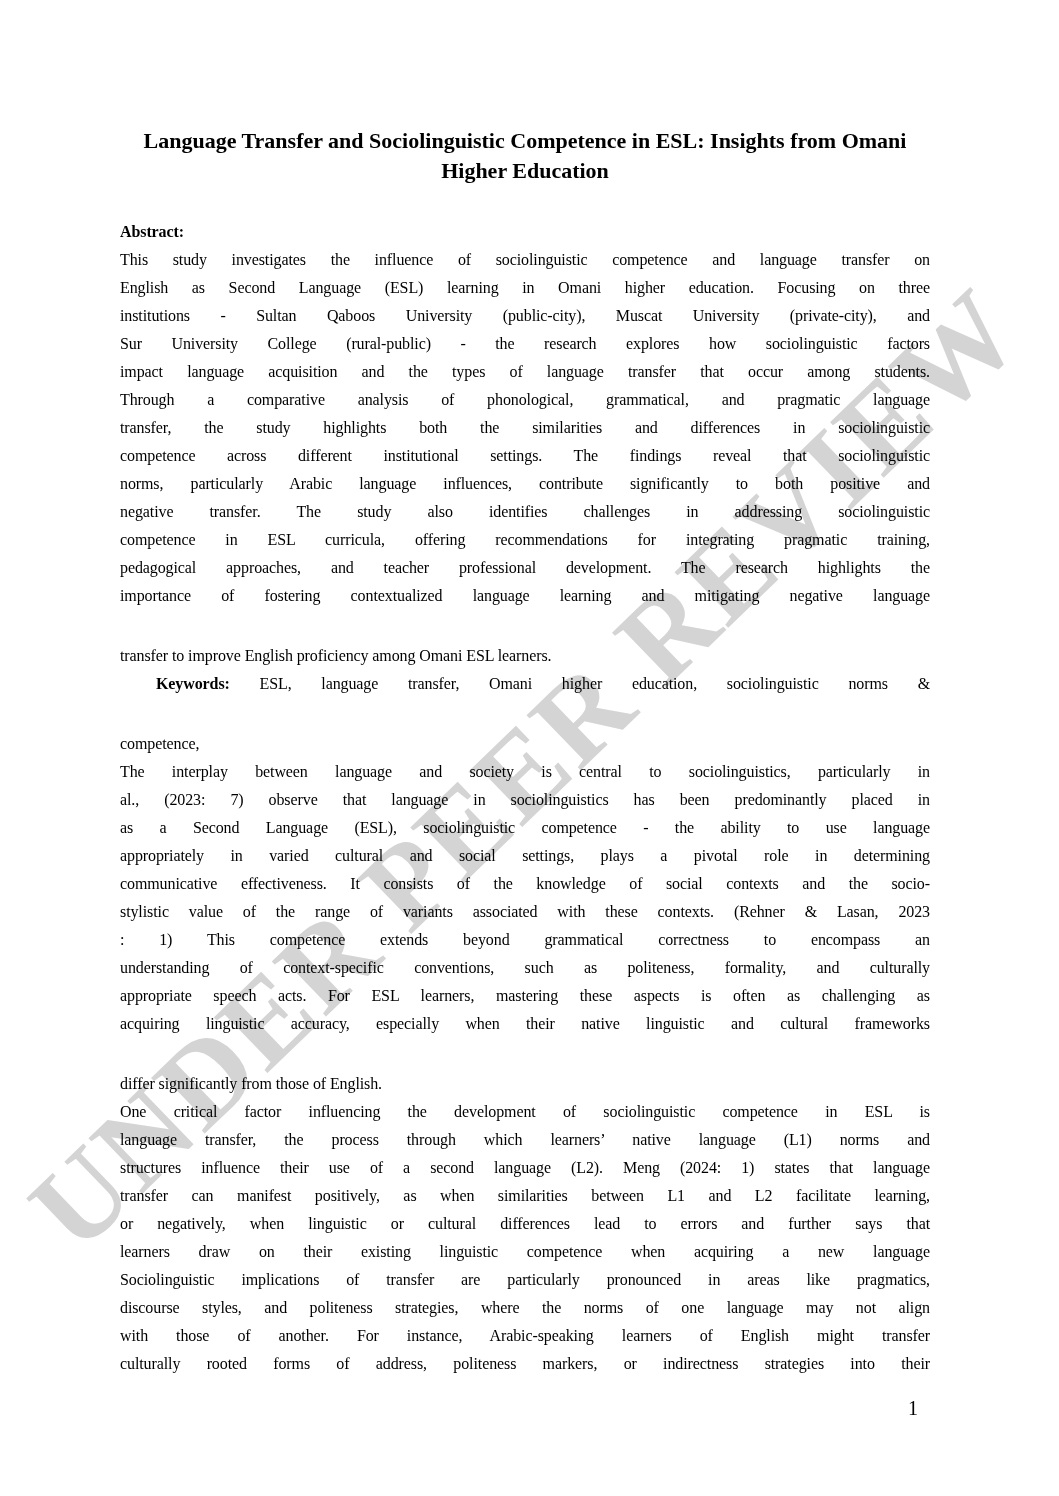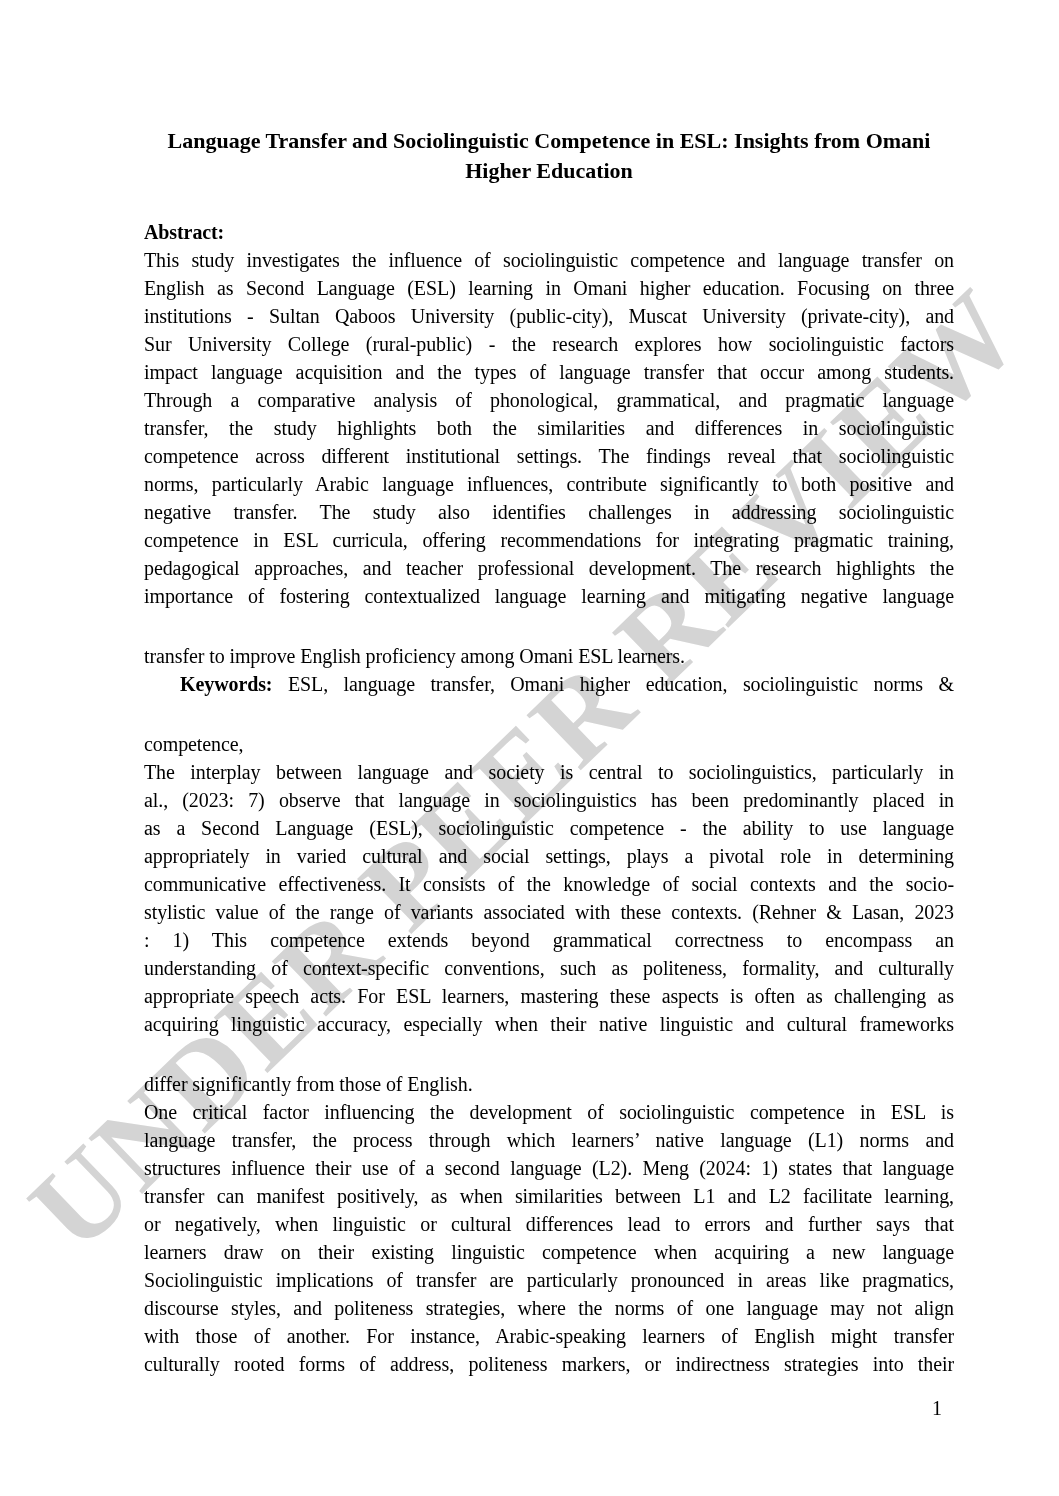--- a/index.html
+++ b/index.html
@@ -24,34 +24,34 @@
     font-size: 118px;
     font-weight: bold;
     letter-spacing: 2px;
     color: #d4d4d4;
     white-space: nowrap;
     z-index: 1;
     user-select: none;
   }
   .content {
     position: absolute;
-    left: 144px;
+    left: 120px;
     top: 126px;
     width: 810px;
     z-index: 2;
   }
   .title {
     margin: 0 0 32px 0;
     font-size: 22px;
     font-weight: bold;
     text-align: center;
     line-height: 30px;
   }
   .line {
-    font-size: 20px;
+    font-size: 16px;
     line-height: 28px;
     letter-spacing: -0.1px;
     text-align: justify;
     text-align-last: justify;
   }
   .line.end {
     text-align-last: left;
     margin-top: 32px;
   }
   .line.heading {

